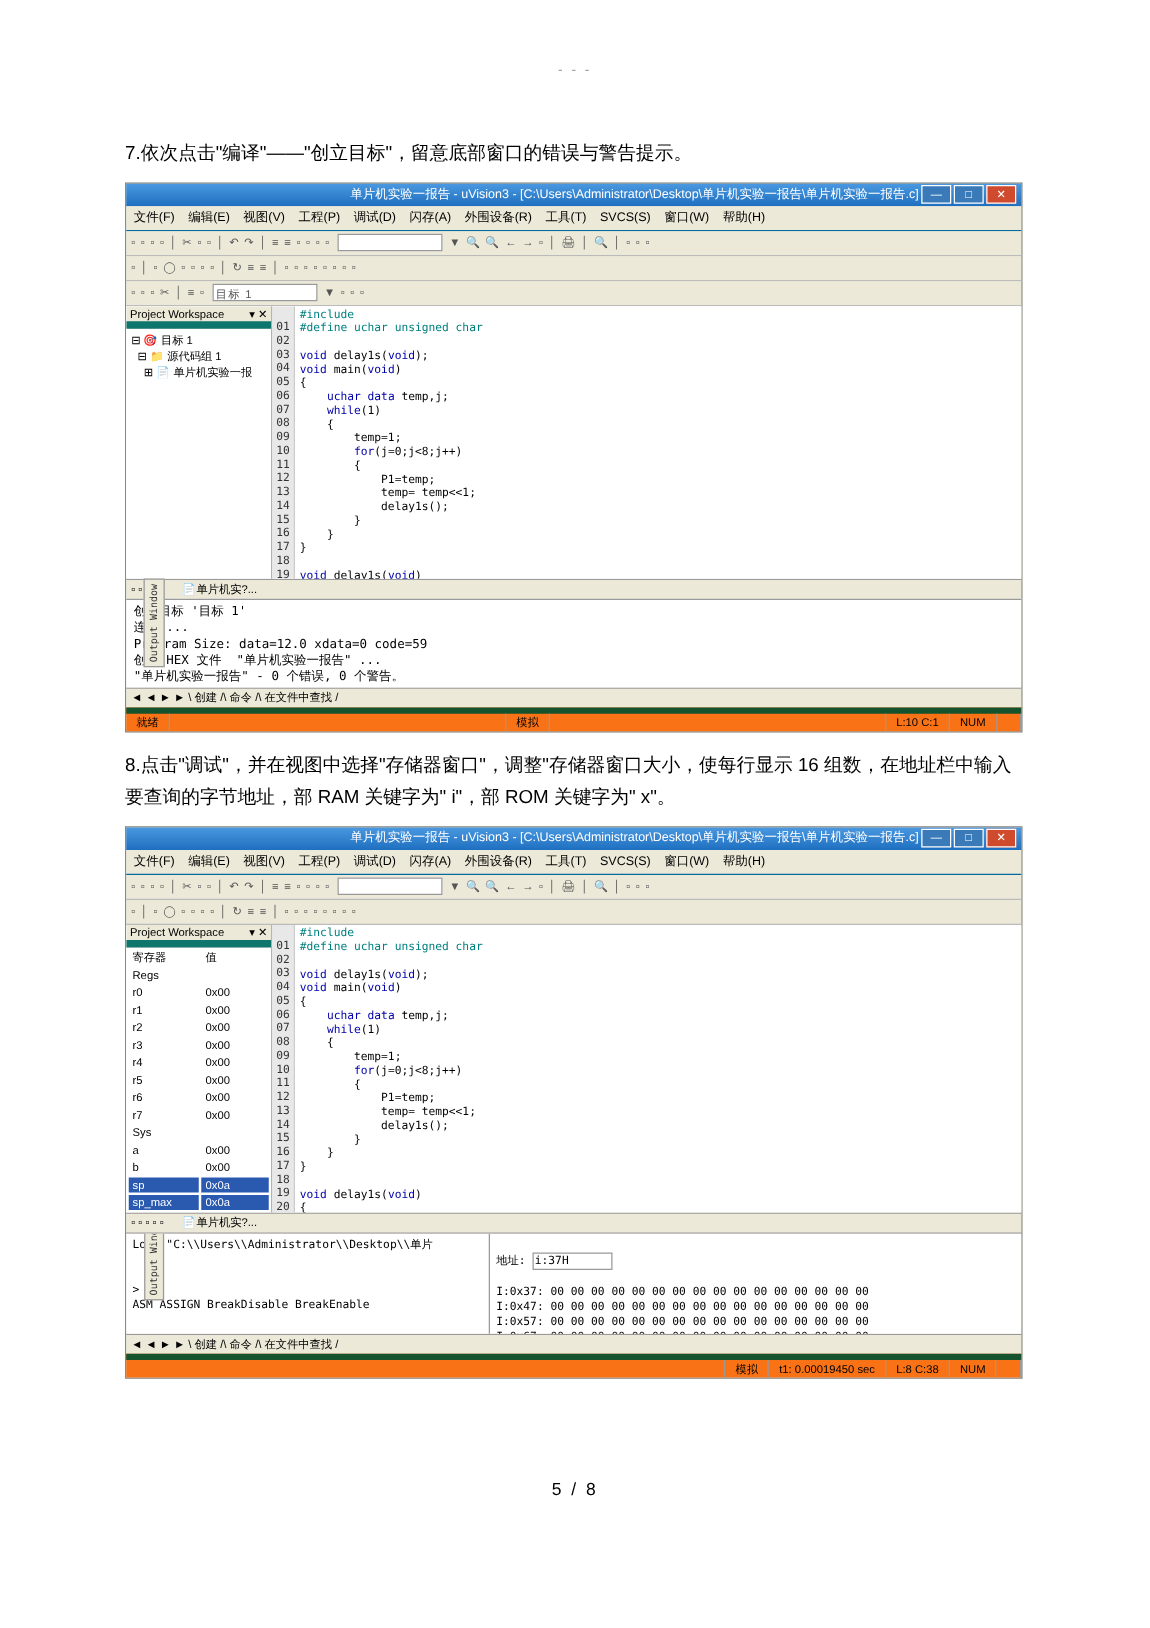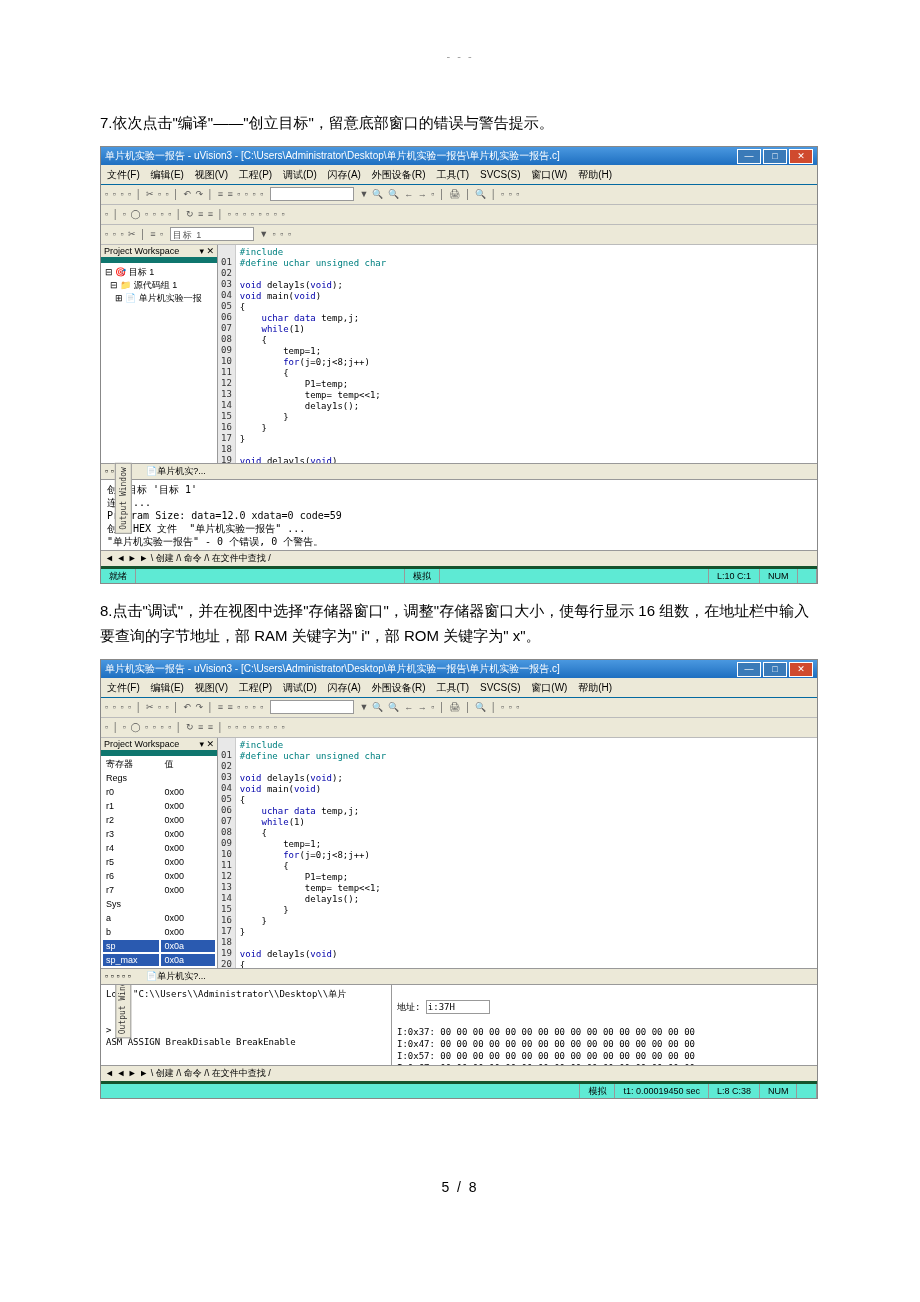--- a/index.html
+++ b/index.html
@@ -1,39 +1,39 @@
 <!DOCTYPE html>
 <html><head>
 <meta charset="utf-8">
 <style>
 body{margin:0;background:#fff;font-family:"Microsoft YaHei",sans-serif;color:#000}
 .page{width:920px;margin:0 auto;padding:50px 100px 40px 100px;box-sizing:border-box}
 .dashes{text-align:center;color:#999;font-size:11px;letter-spacing:2px;margin-bottom:48px}
 .para{font-size:15px;line-height:1.7;margin:10px 0}
 .shot{width:716px;border:1px solid #888;margin:6px 0 14px 0;font-size:10px;background:#ece9d8;position:relative}
-.titlebar{background:linear-gradient(#4a98e0,#1e6fc0);color:#fff;height:18px;line-height:18px;padding:0 4px;display:flex;justify-content:space-between;font-size:10px}
+.titlebar{background:linear-gradient(#4a98e0,#1e6fc0);color:#fff;height:18px;line-height:18px;padding:0 4px;display:flex;justify-content:flex-end;font-size:10px}
 .winbtns span{display:inline-block;width:22px;text-align:center;background:#3a7ab8;margin-left:2px;border:1px solid #fff;height:13px;line-height:13px;font-size:9px}
 .winbtns .cls{background:#d04a2e}
 .menubar{background:#ece9d8;padding:2px 6px;border-bottom:1px solid #0369a1;height:15px;line-height:15px}
 .menubar span{margin-right:8px}
 .toolbar{background:#ece9d8;padding:2px 4px;border-bottom:1px solid #bbb;height:15px;line-height:15px;color:#555;font-size:9px;letter-spacing:1px}
 .toolbar .combo{display:inline-block;border:1px solid #999;background:#fff;width:80px;height:12px;vertical-align:middle;margin:0 2px;font-size:9px;padding-left:2px}
 .work{display:flex;height:218px;background:#fff}
 .ws{width:116px;border-right:1px solid #999;background:#fff;font-size:9px;overflow:hidden}
 .ws-h{background:#ece9d8;border-bottom:6px solid #0f766e;padding:1px 3px;display:flex;justify-content:space-between}
 .tree{padding:3px 4px;line-height:13px}
 .code{flex:1;display:flex;font-family:Consolas,monospace;font-size:9px;line-height:11px;background:#fff;overflow:hidden}
 .ln{background:#e8e8e8;color:#333;text-align:right;padding:12px 3px;border-right:1px solid #ccc;white-space:pre}
 .src{padding:2px 4px;white-space:pre;color:#000}
 .kw{color:#0000aa}.pp{color:#008080}
 .tabs{background:#ece9d8;border-top:1px solid #999;padding:1px 4px;height:13px;line-height:13px;font-size:9px}
 .out{background:#fff;border-top:1px solid #999;font-family:Consolas,monospace;font-size:10px;padding:3px 6px;line-height:13px;height:64px;position:relative;white-space:pre}
 .out-lbl{position:absolute;left:-13px;top:10px;transform:rotate(-90deg);font-size:8px;background:#ece9d8;padding:1px 3px;border:1px solid #999;color:#333}
 .btabs{background:#ece9d8;border-top:1px solid #999;padding:1px 4px;height:13px;line-height:13px;font-size:9px}
-.status{background:#5eead4;border-top:3px solid #14532d;display:flex;height:14px;line-height:14px;font-size:9px}
+.status{background:#f97316;border-top:5px solid #14532d;display:flex;height:14px;line-height:14px;font-size:9px}
 .status span{border-right:1px solid #999;padding:0 8px}
 .status .sp{flex:1}
 .regtable{width:100%;font-size:9px;line-height:12px}
 .regtable td{padding:0 3px}
 .hl{background:#2a5ab0;color:#fff}
 .lowrow{display:flex;border-top:1px solid #999}
 .low-l{width:280px;background:#fff;font-family:Consolas,monospace;font-size:9px;padding:3px 5px;line-height:12px;border-right:1px solid #999;height:74px;overflow:hidden;position:relative;white-space:pre}
 .low-r{flex:1;background:#fff;font-family:Consolas,monospace;font-size:9px;padding:3px 5px;line-height:12px;height:74px;overflow:hidden;white-space:pre}
 .low-r .addrbox{border:1px solid #999;width:60px;display:inline-block;padding:0 1px;font-size:9px}
 .footer{text-align:center;font-size:14px;margin-top:80px;letter-spacing:2px}

